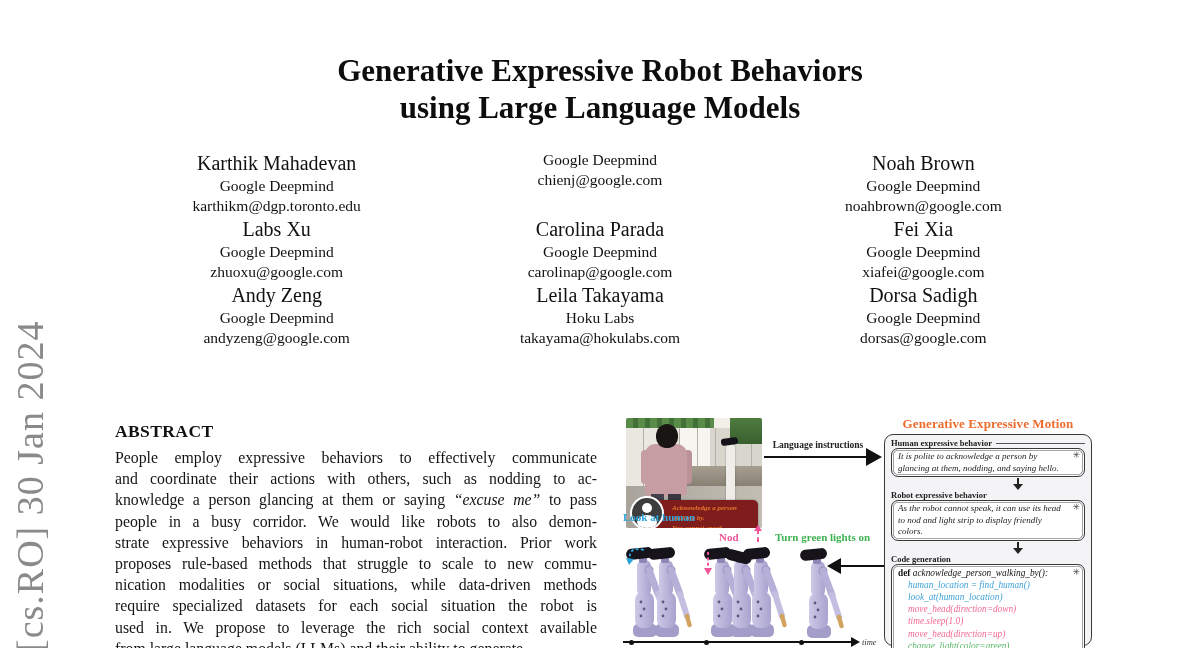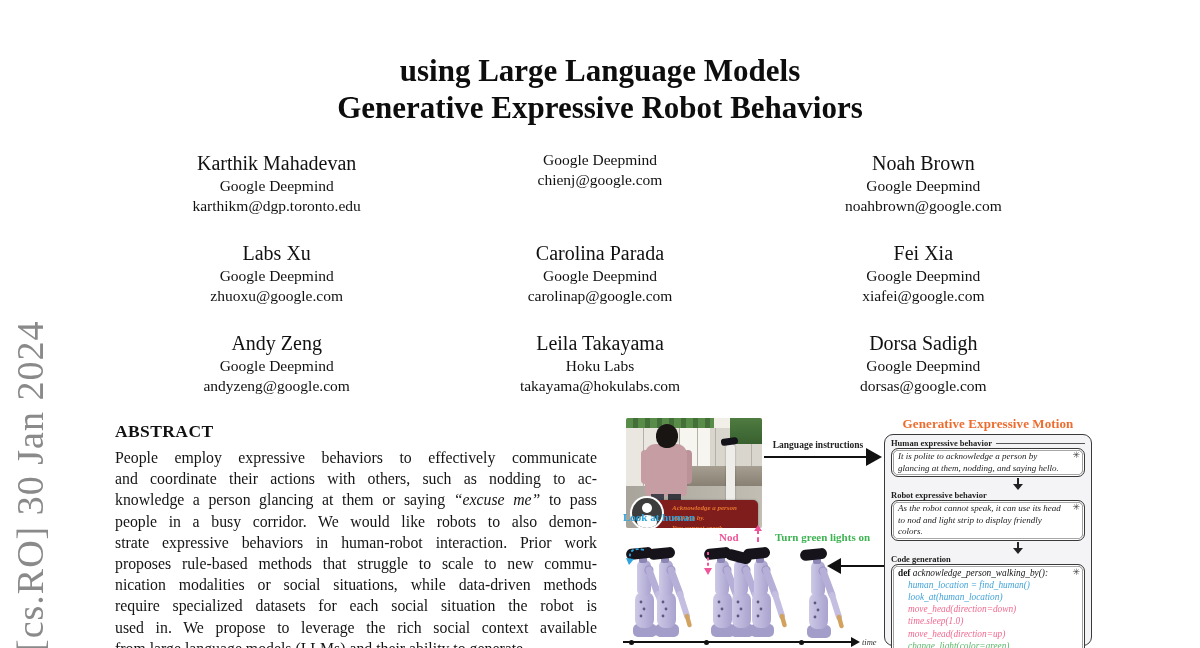--- a/index.html
+++ b/index.html
@@ -8,21 +8,21 @@
   .abs{position:absolute;}
 
   
   .watermark{position:absolute;left:8px;top:652px;transform:rotate(-90deg);transform-origin:0 0;
              font-size:38px;letter-spacing:1px;white-space:nowrap;font-family:"Liberation Serif",serif;}
 
   
   .title{left:0;top:52px;width:1200px;text-align:center;font-weight:bold;font-size:31px;line-height:37px;color:#0d0d0d;}
 
   
-  .authors{left:115px;top:150px;width:970px;display:grid;grid-template-columns:repeat(3,1fr);row-gap:24px;}
+  .authors{left:115px;top:150px;width:970px;display:grid;grid-template-columns:repeat(3,1fr);}
   .author-cell{text-align:center;}
   .author-name{font-size:20px;line-height:26px;}
   .author-affil,.author-email{font-size:15.5px;line-height:20px;}
 
   
   .abs-heading{left:115px;top:421px;font-size:17.5px;font-weight:bold;letter-spacing:.4px;}
   .abs-text{left:115px;top:447px;width:482px;font-size:15.8px;color:#141414;}
   .abs-line{height:21.2px;line-height:21.2px;text-align:justify;text-align-last:justify;white-space:nowrap;}
   .abs-line.lastline{text-align:left;text-align-last:left;}
   .abs-line em{font-style:italic;}
@@ -104,22 +104,22 @@
   .tl-label{left:862px;top:637px;font-size:8.5px;font-style:italic;color:#333;}
 </style>
 </head>
 <body>
 
 <div class="page">
 
   <div class="watermark" style="color: rgb(138, 138, 138);">[cs.RO] 30 Jan 2024</div>
 
   <div class="abs title">
+    <div>Generative Expressive Robot Behaviors</div>
     <div>using Large Language Models</div>
-    <div>Generative Expressive Robot Behaviors</div>
   </div>
 
   <div class="abs authors" id="authors">
       <div class="author-cell">
         <div class="author-name">Karthik Mahadevan</div>
         <div class="author-affil">Google Deepmind</div>
         <div class="author-email">karthikm@dgp.toronto.edu</div>
       </div>
       <div class="author-cell">
         <div class="author-affil">Google Deepmind</div>

